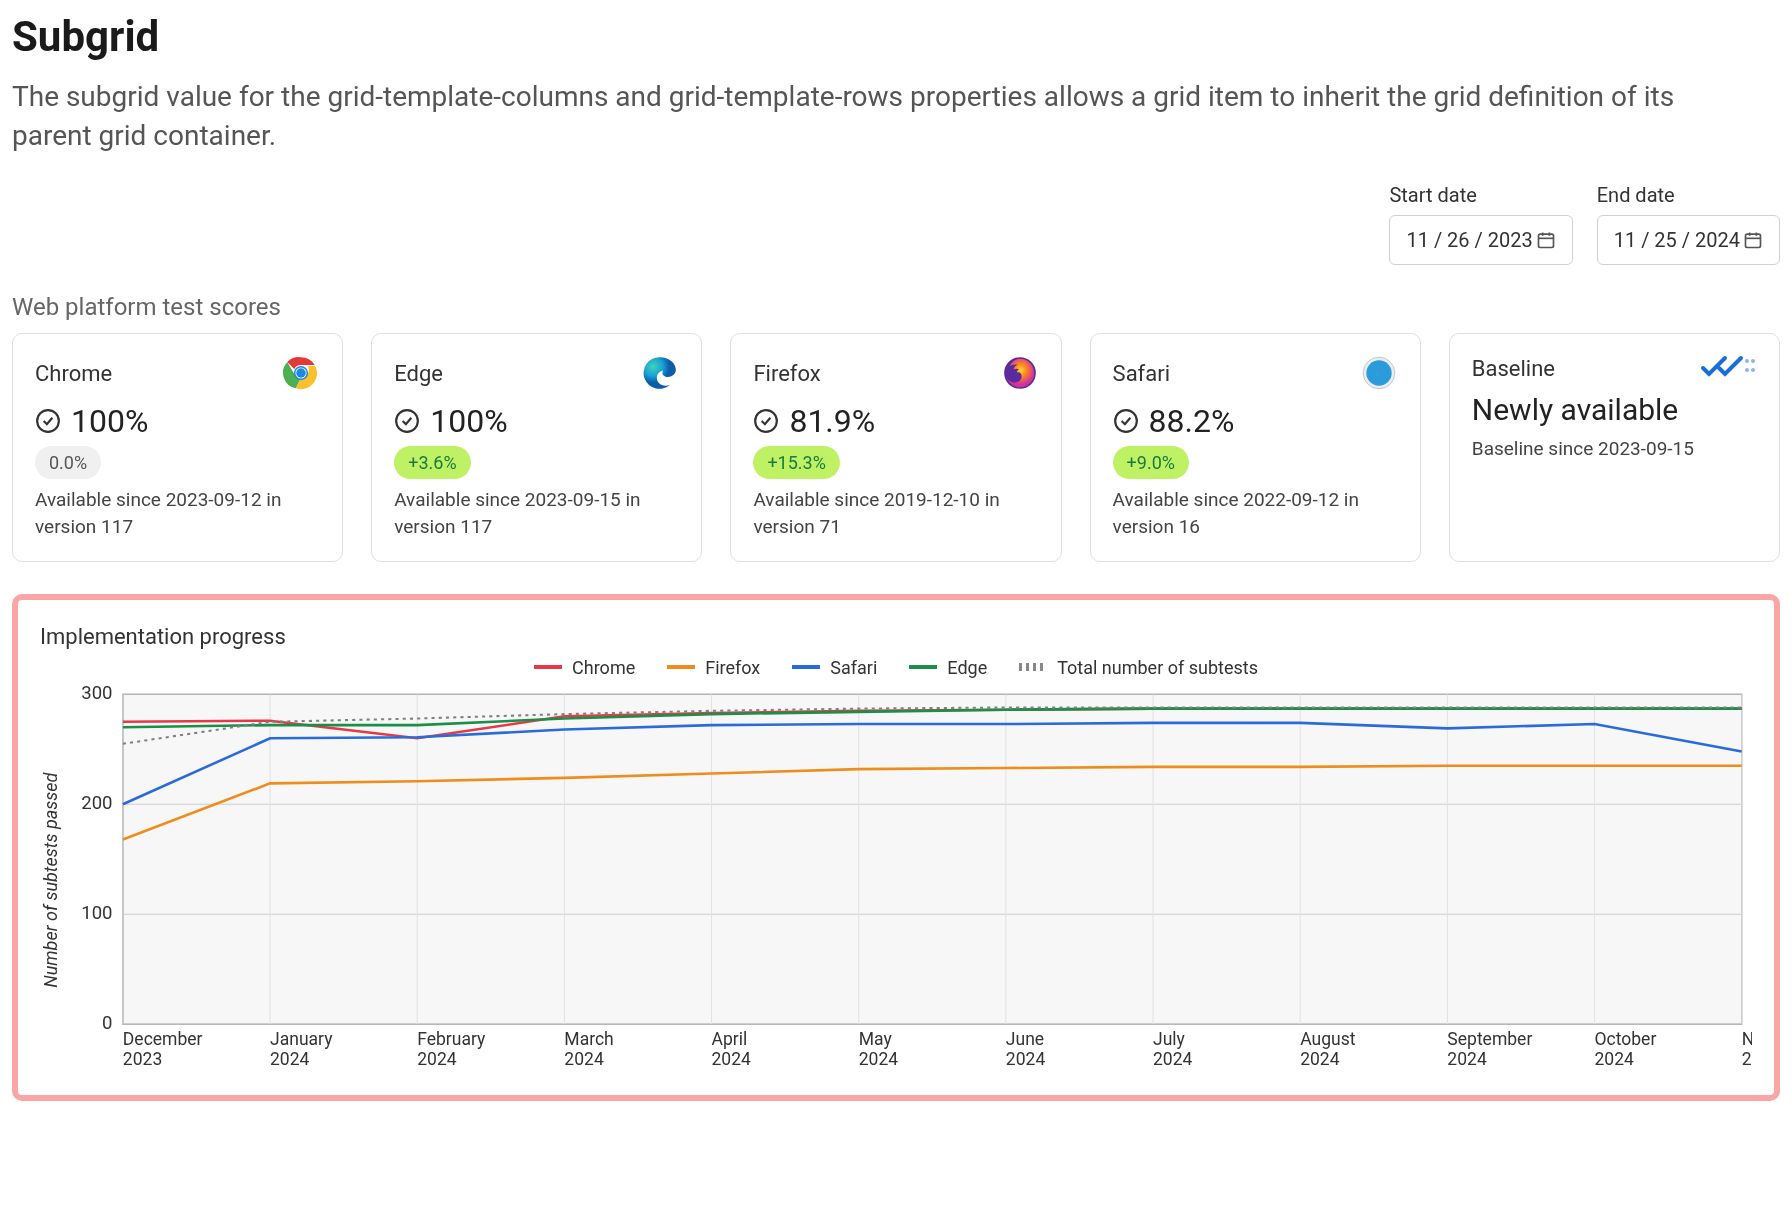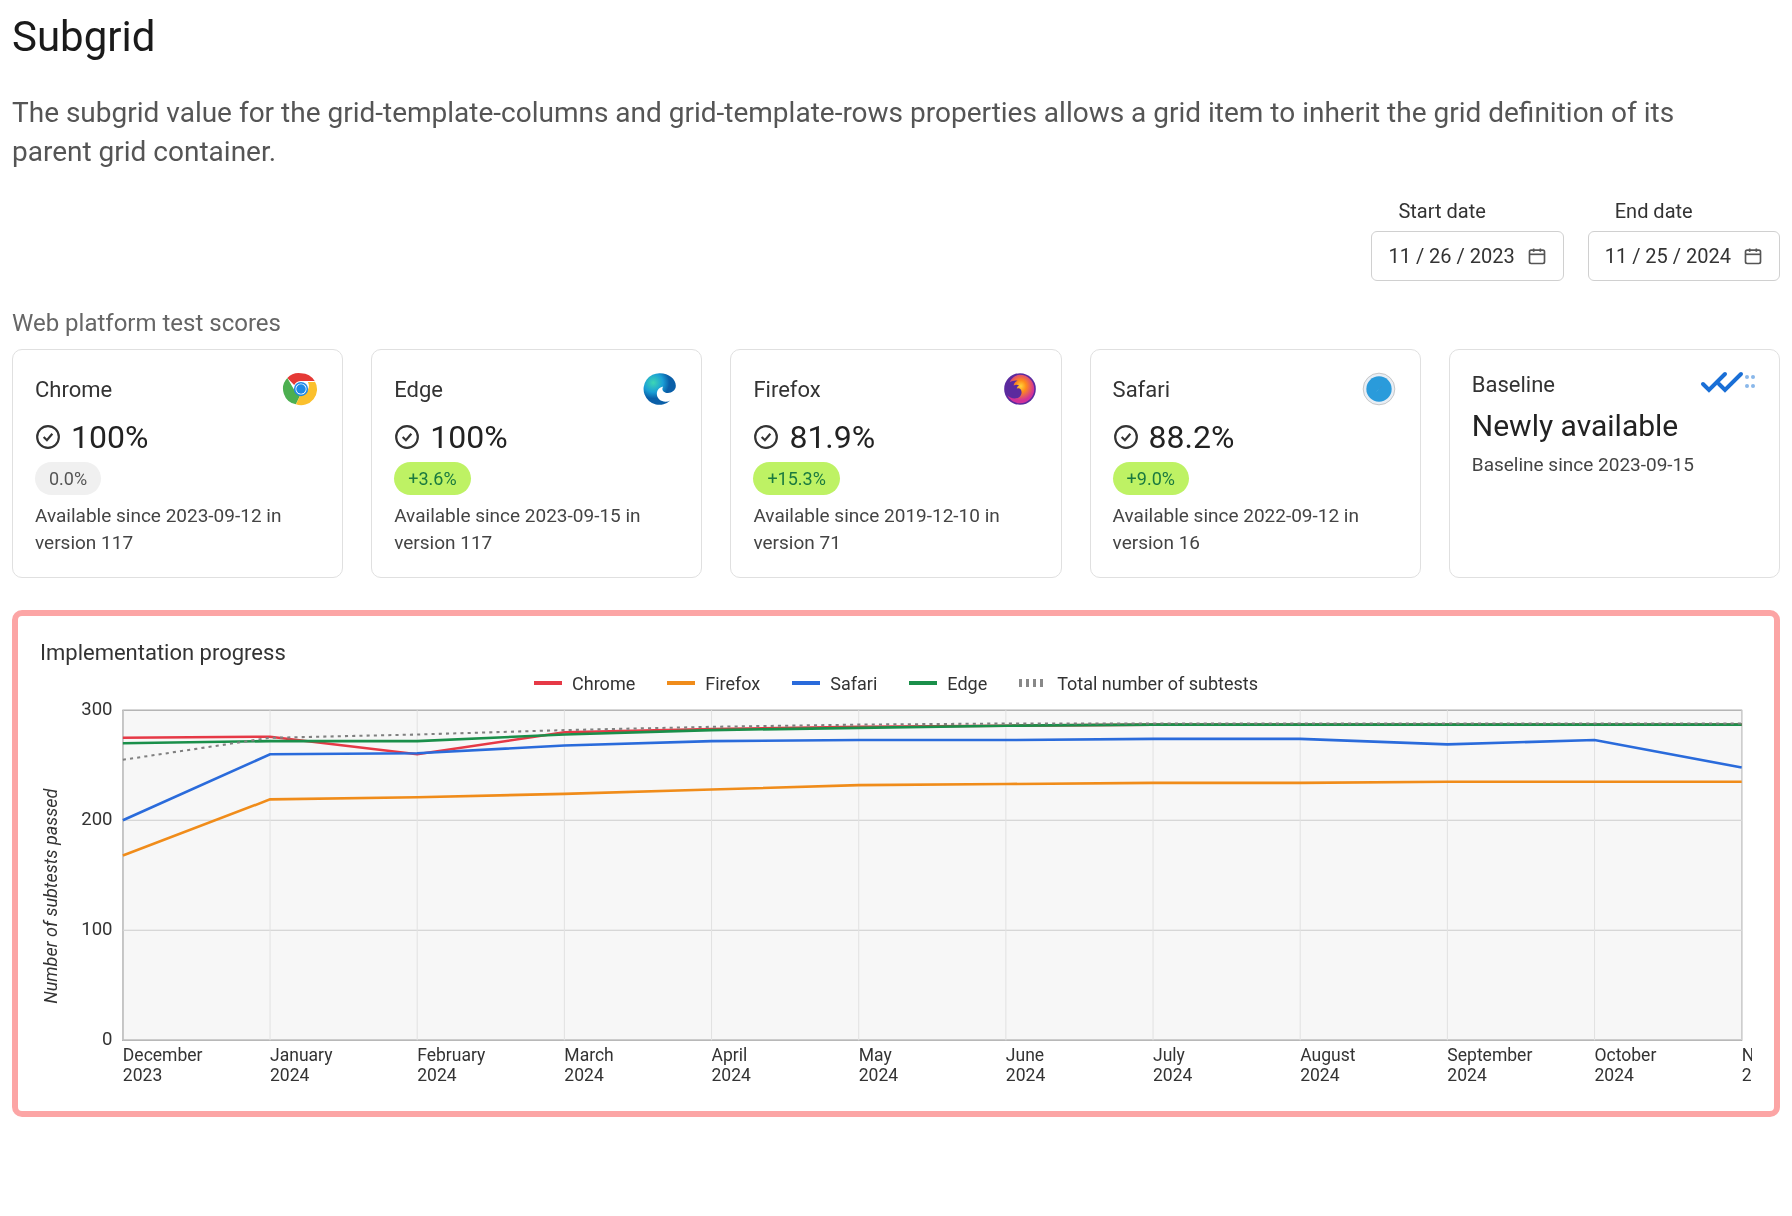--- a/index.html
+++ b/index.html
@@ -5,23 +5,23 @@
 * { box-sizing: border-box; margin: 0; padding: 0; }
 body {
   font-family: -apple-system, BlinkMacSystemFont, "Segoe UI", Roboto, sans-serif;
   background: #fff;
   color: #333;
   padding: 12px;
   width: 1792px;
 }
 .page-title {
   font-size: 42px;
-  font-weight: 400;
+  font-weight: 700;
   color: #1a1a1a;
-  margin-bottom: 32px;
+  margin-bottom: 16px;
 }
 .description {
   font-size: 28px;
   color: #555;
   line-height: 1.4;
   margin-bottom: 28px;
   max-width: 1720px;
 }
 .date-row {
   display: flex;
@@ -30,30 +30,29 @@
   margin-bottom: 28px;
 }
 .date-group {
   display: flex;
   flex-direction: column;
   gap: 8px;
 }
 .date-label {
   font-size: 20px;
   color: #333;
-  margin-left: 27px;
 }
 .date-input {
   border: 1px solid #d0d0d0;
   border-radius: 6px;
   padding: 12px 16px;
   font-size: 20px;
   display: flex;
   align-items: center;
-  gap: 12px;
+  gap: 3px;
   background: #fff;
   cursor: pointer;
 }
 .date-input .cal-icon {
   width: 20px; height: 20px;
   display: inline-block;
 }
 .section-heading {
   font-size: 24px;
   color: #666;

